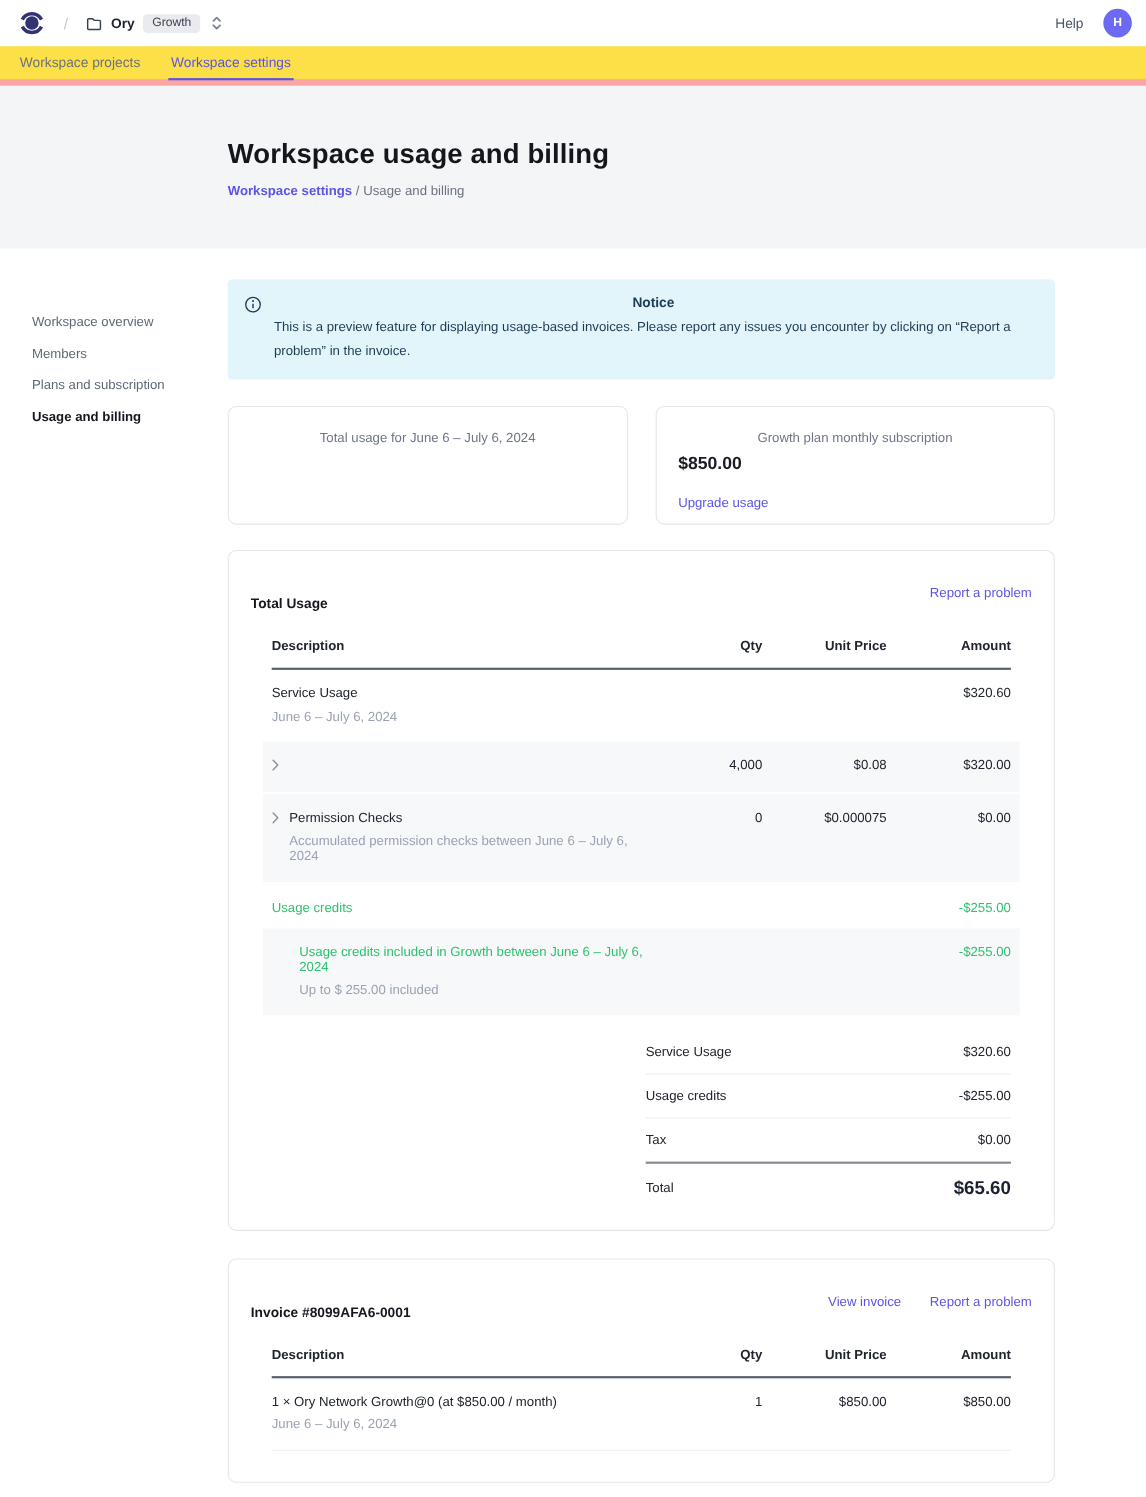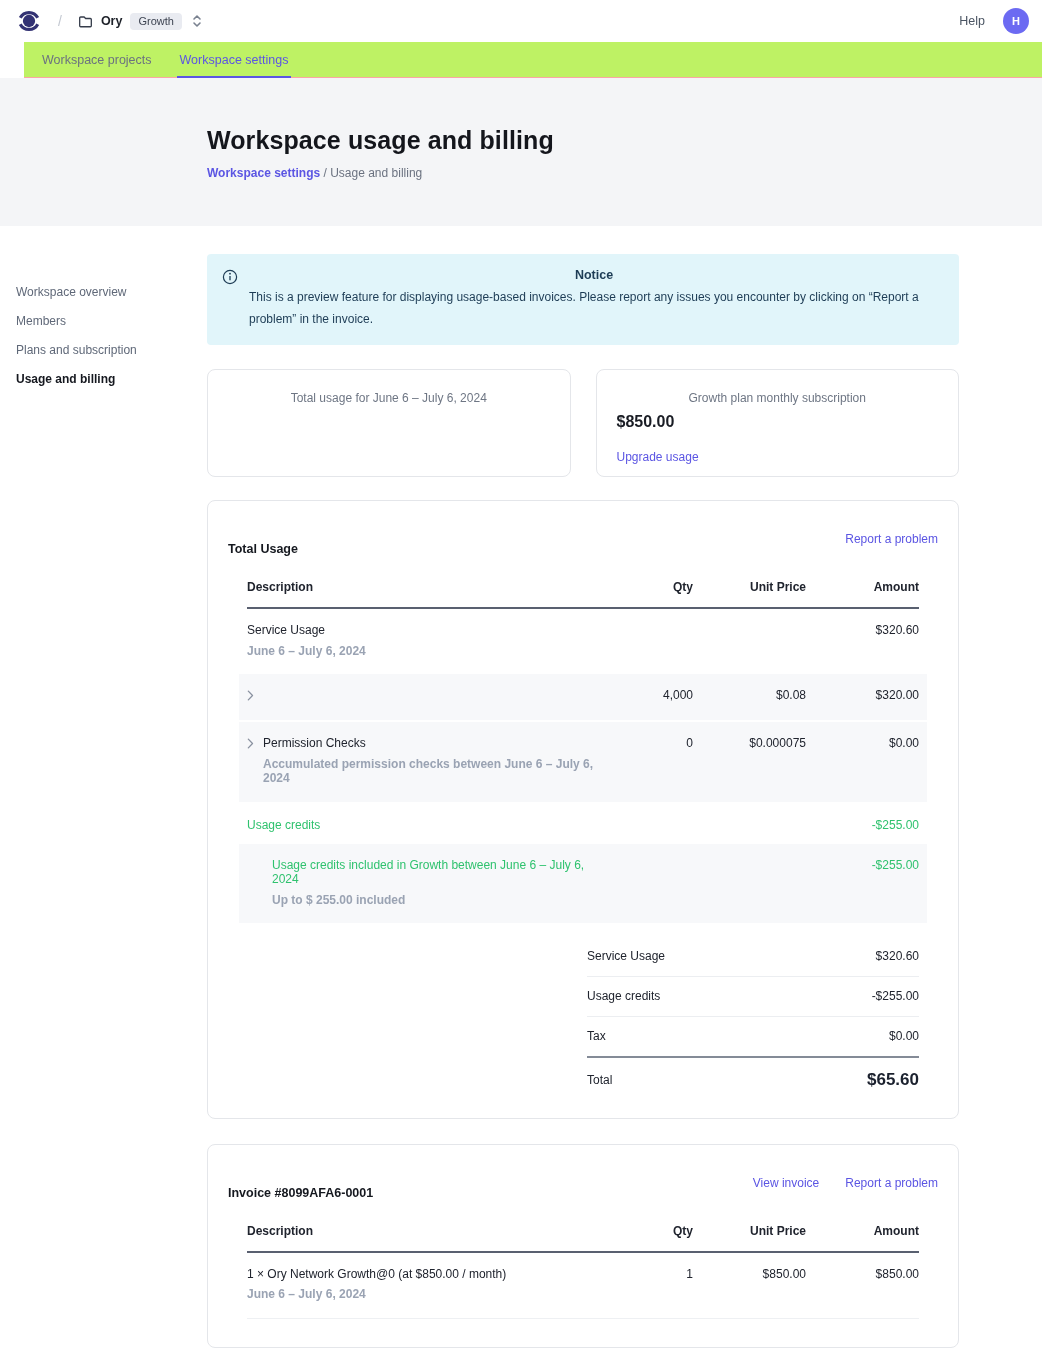--- a/index.html
+++ b/index.html
@@ -13,34 +13,34 @@
   .topbar { height:42px; display:flex; align-items:center; justify-content:space-between; padding:0 13px 0 16px; background:#fff; }
   .tb-left { display:flex; align-items:center; gap:10px; }
   .tb-slash { color:#c3c8d1; font-size:14px; padding:0 6px; }
   .ws-group { display:flex; align-items:center; gap:8px; }
   .ws-name { font-size:12.5px; font-weight:600; color:#1d2129; }
   .plan-badge { background:#e9ebf1; color:#3c4250; font-size:11px; font-weight:500; padding:2.5px 8px; border-radius:4px; }
   .tb-right { display:flex; align-items:center; gap:18px; }
   .help { font-size:12.5px; color:#4b5563; font-weight:500; cursor:pointer; }
   .avatar { width:26px; height:26px; border-radius:50%; background:#6c6af2; color:#fff; font-size:11px; font-weight:600; display:flex; align-items:center; justify-content:center; }
   
-  .tabs { display:flex; gap:28px; padding-left:18px; height:36px; border-bottom:1px solid #fca5a5; background:#bef264;margin-left:24px; }
+  .tabs { display:flex; gap:28px; padding-left:18px; height:36px; border-bottom:6px solid #fca5a5; background:#fde047; }
   .tab { font-size:12.5px; color:#6b7280; display:flex; align-items:center; position:relative; cursor:pointer; }
   .tab.active { color:#5b55e3; font-weight:500; }
   .tab.active::after { content:""; position:absolute; left:-3px; right:-3px; bottom:-1px; height:2px; background:#5b55e3; }
   
   .hero { background:#f4f5f7; height:148px; padding:48px 0 0 207px; }
   .page-title { font-size:25px; font-weight:700; color:#14161c; margin:0 0 11px; letter-spacing:.1px; }
   .crumbs { font-size:12px; }
   .crumb-link { color:#5b55e3; font-weight:600; cursor:pointer; }
   .crumb-sep, .crumb-cur { color:#6b7280; }
   
   .main { position:relative; }
   .sidebar { position:absolute; left:16px; top:30px; width:175px; display:flex; flex-direction:column; gap:13px; }
-  .side-item { font-size:12px; color:#5f6878; cursor:pointer; line-height:1; padding:2px 0; }
+  .side-item { font-size:12px; color:#5f6878; cursor:pointer; line-height:1; padding:2px 0;margin-left:13px; }
   .side-item.active { color:#15181f; font-weight:700; }
   .content { margin:28px 0 0 207px; width:752px; padding-bottom:16px; }
   
   .notice { background:#e1f5fa; border-radius:4px; display:flex; gap:11px; padding:14px 20px 15px 15px; margin-bottom:24px; color:#1d3c55; }
   .notice-icon { flex:0 0 auto; margin-top:1px; }
   .notice-title { font-size:12.5px; font-weight:700; margin-bottom:5px;text-align:center; }
   .notice-body { font-size:12px; line-height:1.8; max-width:706px; }
   
   .cards { display:flex; gap:25px; margin-bottom:23px; }
   .card { flex:1; border:1px solid #e4e6ea; border-radius:8px; padding:21px 20px; height:108px; }
@@ -56,21 +56,21 @@
   .plink { font-size:12px; font-weight:500; color:#5b55e3; cursor:pointer; }
   
   .tbl { padding:0 39px; }
   .thead, .trow { display:grid; grid-template-columns:1fr 80px 95px 95px; column-gap:18px; }
   .thead { padding:12px 0 13px; border-bottom:2px solid #596070; font-size:12px; font-weight:700; color:#20242e; }
   .num { text-align:right; }
   .trow { padding:14px 0 16px; font-size:12px; color:#20242e; align-items:start; }
   .trow.shaded { background:#f7f8fa; margin:0 -8px; padding:14px 8px 16px; border-bottom:2px solid #fff; }
   .trow.bordered { border-bottom:1px solid #eef0f3; }
   .row-title { margin-bottom:6px; line-height:1.2; }
-  .row-sub { color:#9aa3b3; font-size:12px; line-height:1.2;font-weight:bold; }
+  .row-sub { color:#9aa3b3; font-size:12px; line-height:1.2; }
   .desc-flex { display:flex; gap:9px; }
   .chev { margin-top:2px; flex:0 0 auto; cursor:pointer; }
   .indent { padding-left:25px; }
   .credit { color:#2fc26e; }
   .cell { line-height:1.2; }
   
   .summary { margin:12px 39px 0 379px; }
   .srow { display:flex; justify-content:space-between; align-items:center; padding:12px 0 13px; border-bottom:1px solid #eceef1; font-size:12px; color:#20242e; }
   .srow.pre-total { border-bottom:none; }
   .srow.total-row { border-top:2px solid #848b97; border-bottom:none; padding:12px 0 0; }

